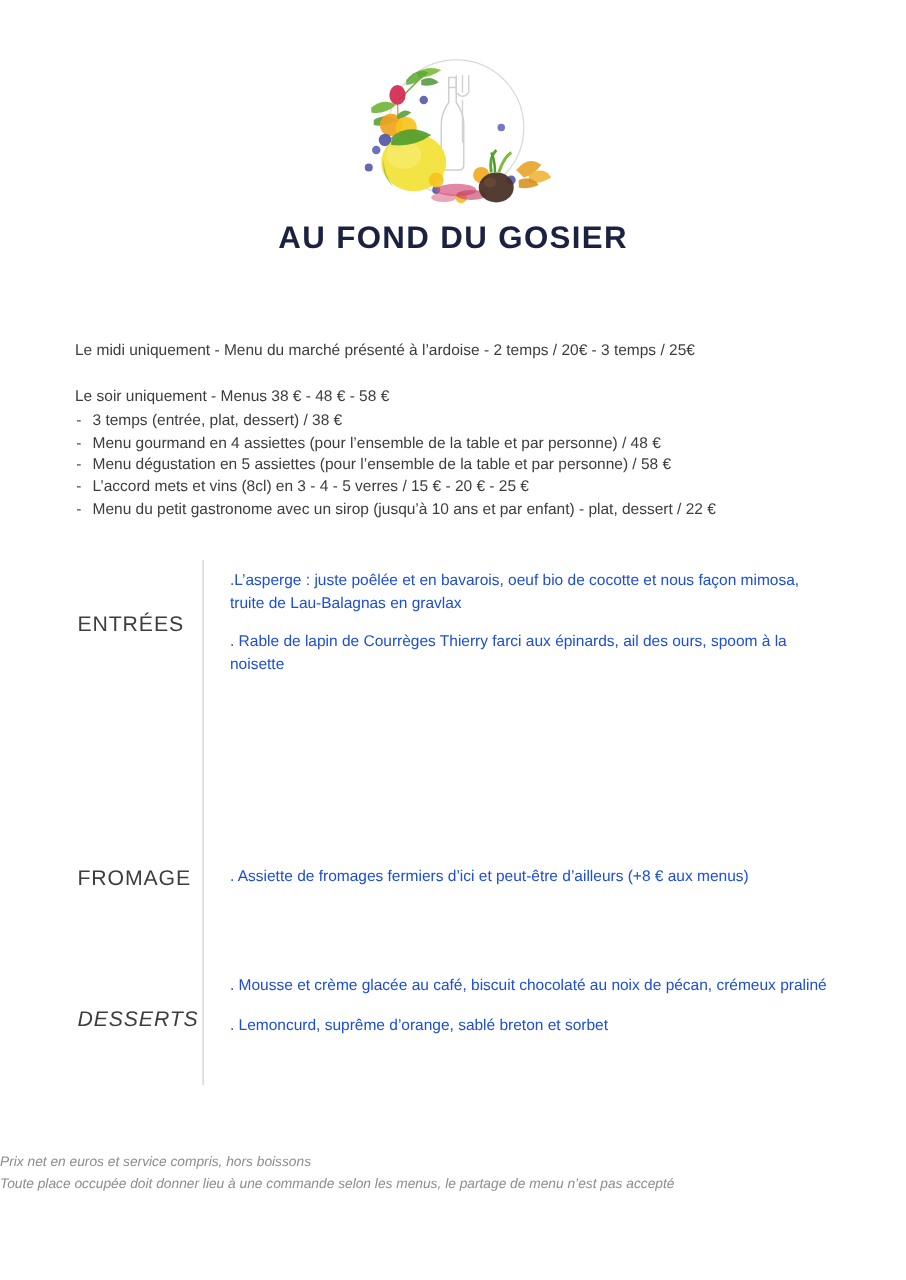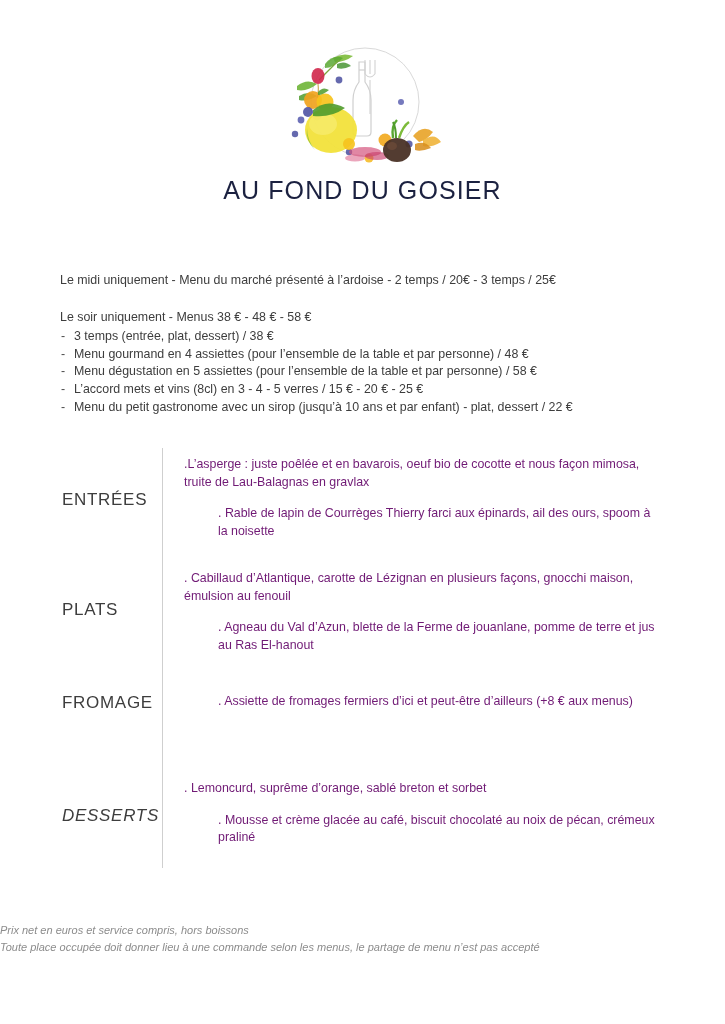--- a/index.html
+++ b/index.html
@@ -30,21 +30,21 @@
   .logo-svg { display: block; }
 
   
   .restaurant-title {
     position: absolute;
     top: 176px;
     left: 0;
     width: 725px;
     text-align: center;
     font-size: 25px;
-    font-weight: 400;
+    font-weight: 700;
     letter-spacing: 1.1px;
     color: #1b2140;
     font-family: "Liberation Sans", sans-serif;
   }
 
   
   .intro {
     position: absolute;
     top: 272px;
     left: 60px;
@@ -105,24 +105,24 @@
     box-sizing: border-box;
     align-self: center;
   }
   .section-items {
     margin-left: 36px;
     width: 478px;
   }
   .dish {
     font-size: 12.4px;
     line-height: 17.6px;
-    color: #701a75;
+    color: #1d4ed8;
     margin-bottom: 14px;
   }
-  .dish:last-child { margin-bottom: 0; margin-left: 34px; }
+  .dish:last-child { margin-bottom: 0; }
 
   #section-entrees   { top: 8px;   }
   #section-plats     { top: 122px; }
   #section-fromage   { top: 245px; }
   #section-desserts  { top: 332px; }
 
   #section-entrees  .section-label { padding-top: 34px; align-self: flex-start; }
   #section-plats    .section-label { padding-top: 30px; align-self: flex-start; }
   #section-fromage  .section-label { padding-top: 0px;  align-self: flex-start; }
   #section-desserts .section-label { padding-top: 26px; align-self: flex-start; font-style: italic; }
@@ -252,39 +252,34 @@
 
   <div class="section" id="section-entrees">
     <div class="section-label">ENTRÉES</div>
     <div class="section-items">
       <div class="dish">.L’asperge : juste poêlée et en bavarois, oeuf bio de cocotte et nous façon mimosa, truite de Lau-Balagnas en gravlax</div>
       <div class="dish">. Rable de lapin de Courrèges Thierry farci aux épinards, ail des ours, spoom à la noisette</div>
     </div>
   </div>
 
   <div class="section" id="section-plats">
-    <div class="section-label">PLATS</div>
-    <div class="section-items">
-      <div class="dish">. Cabillaud d’Atlantique, carotte de Lézignan en plusieurs façons, gnocchi maison, émulsion au fenouil</div>
-      <div class="dish">. Agneau du Val d’Azun, blette de la Ferme de jouanlane, pomme de terre et jus au Ras El-hanout</div>
-    </div>
   </div>
 
   <div class="section" id="section-fromage">
     <div class="section-label">FROMAGE</div>
     <div class="section-items">
       <div class="dish">. Assiette de fromages fermiers d’ici et peut-être d’ailleurs (+8 € aux menus)</div>
     </div>
   </div>
 
   <div class="section" id="section-desserts">
     <div class="section-label">DESSERTS</div>
     <div class="section-items">
+      <div class="dish">. Mousse et crème glacée au café, biscuit chocolaté au noix de pécan, crémeux praliné</div>
       <div class="dish">. Lemoncurd, suprême d’orange, sablé breton et sorbet</div>
-      <div class="dish">. Mousse et crème glacée au café, biscuit chocolaté au noix de pécan, crémeux praliné</div>
     </div>
   </div>
 </div>
 
 <div class="footer">
   <div>Prix net en euros et service compris, hors boissons</div>
   <div>Toute place occupée doit donner lieu à une commande selon les menus, le partage de menu n’est pas accepté</div>
 </div>
 
 </body></html>

